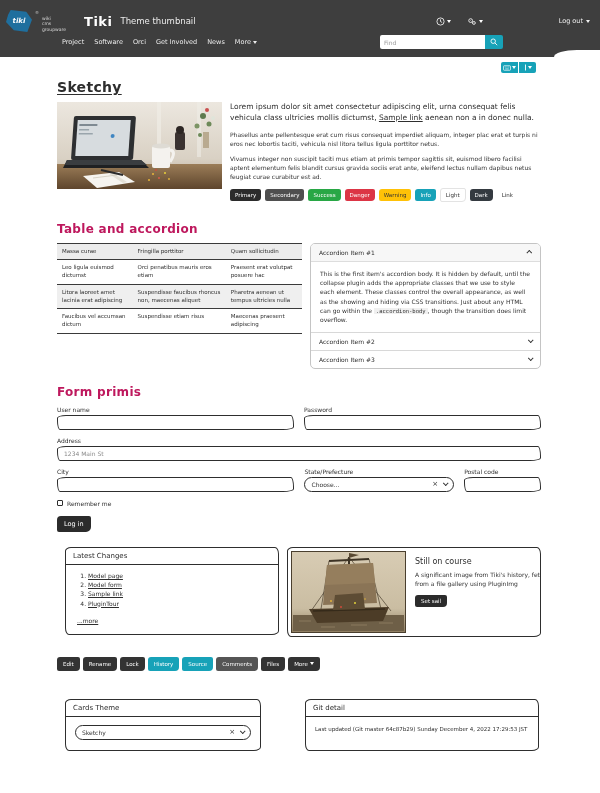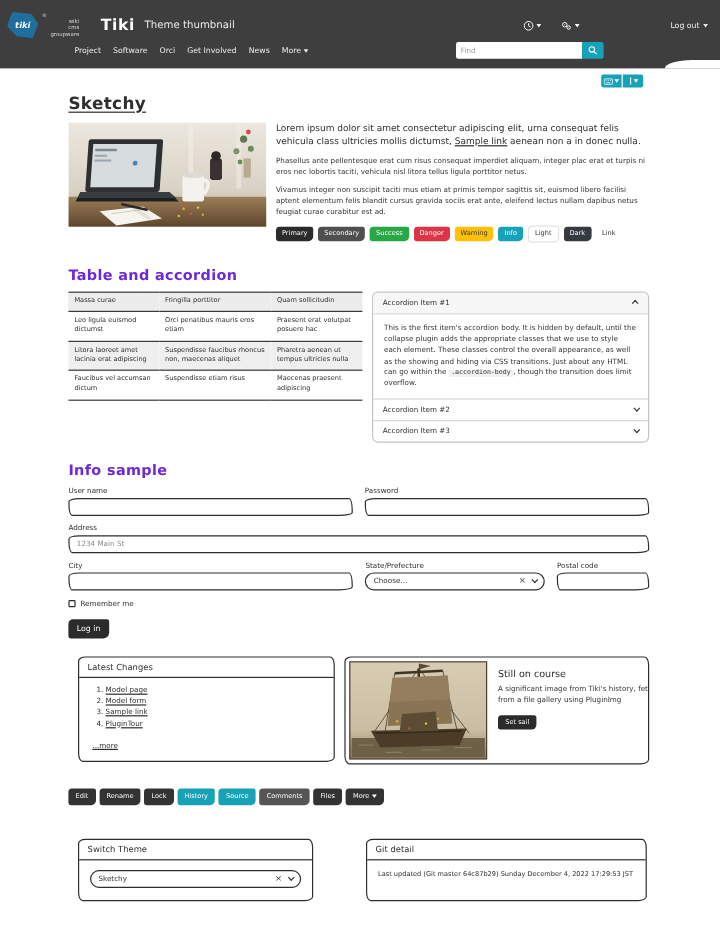--- a/index.html
+++ b/index.html
@@ -1,21 +1,21 @@
 <!DOCTYPE html>
 <html><head>
 <meta charset="utf-8">
 <style>
   * { margin:0; padding:0; box-sizing:border-box; }
   body { font-family:"DejaVu Sans", sans-serif; background:#fff; }
   .viewport { width:600px; height:793px; background:#fff; position:relative; overflow:hidden; }
 
   
   .topbar { background:#3e3e3e; height:57px; position:relative; }
-  .topbar-row1 { display:flex; align-items:center; height:30px; padding:12px 10px 0 6px;text-align:right; }
+  .topbar-row1 { display:flex; align-items:center; height:30px; padding:12px 10px 0 6px; }
   .logo-block { display:flex; align-items:flex-start; gap:3px; }
   .logo-shape { width:26px; height:22px; background:#1f6f9e; clip-path:polygon(18% 0, 78% 8%, 100% 45%, 82% 100%, 30% 92%, 0 55%, 8% 22%); display:flex; align-items:center; justify-content:center; }
   .logo-shape span { color:#fff; font-size:7px; font-style:italic; font-weight:bold; }
   .logo-reg { color:#ccc; font-size:4px; }
   .logo-tagline { display:flex; flex-direction:column; color:#d8d8d8; font-size:4.5px; line-height:1.2; margin-top:6px; }
   .brand { color:#fff; font-size:13px; font-weight:bold; margin-left:18px; letter-spacing:0.5px; }
   .brand-sub { color:#ececec; font-size:8.5px; margin-left:8px; }
   .topbar-right { margin-left:auto; display:flex; align-items:center; gap:16px; color:#fff; }
   .icon-btn { display:flex; align-items:center; gap:2px; cursor:pointer; }
   .caret { width:0; height:0; border-left:2.5px solid transparent; border-right:2.5px solid transparent; border-top:3.5px solid currentColor; display:inline-block; }
@@ -30,21 +30,21 @@
   .swoosh { position:absolute; right:0; bottom:0; width:46px; height:7px; background:#fff; border-top-left-radius:100% 200%; }
 
   
   .container { padding:0 59px 0 57px; }
   .page-tools { display:flex; justify-content:flex-end; margin:5px 5px 0 0; gap:1px; }
   .tool-btn { background:#17a2b8; border:none; width:17px; height:11px; border-radius:2px; display:flex; align-items:center; justify-content:center; gap:1px; color:#fff; cursor:pointer; }
   .tool-btn:first-child { border-radius:2px 0 0 2px; }
   .tool-btn:last-child { border-radius:0 2px 2px 0; }
 
   h1.page-title { font-size:14px; color:#2e2e2e; margin-top:6px; text-decoration:underline; text-underline-offset:2px; font-weight:bold; letter-spacing:0.3px; }
-  h2.section-title { font-size:12px; color:#6d28d9; font-weight:600; letter-spacing:0.3px; }
+  h2.section-title { font-size:12px; color:#be185d; font-weight:600; letter-spacing:0.3px; }
 
   
   .hero { display:flex; margin-top:7px; gap:8px; }
   .hero-img { width:165px; height:87px; flex:none; }
   .hero-text { flex:1; color:#2e2e2e; }
   .lead { font-size:7.5px; line-height:1.45; }
   .lead a { color:#2e2e2e; text-decoration:underline; cursor:pointer; }
   .small-p { font-size:6px; line-height:1.5; margin-top:6px; color:#333; }
   .demo-btns { display:flex; align-items:center; gap:4px; margin-top:7px; }
   .btn { border:none; border-radius:3px 2px 4px 2px; font-size:5.5px; padding:3px 5px; color:#fff; cursor:pointer; font-family:"DejaVu Sans", sans-serif; }
@@ -353,21 +353,21 @@
             <div class="acc-header">
               <span>Accordion Item #3</span>
               <span class="chev down"></span>
             </div>
           </div>
         </div>
       </div>
     </section>
 
     <section class="sec-form">
-      <h2 class="section-title">Info sample</h2>
+      <h2 class="section-title">Form primis</h2>
       <div class="form-row">
         <div class="fgroup w-half">
           <label>User name</label>
           <input class="sk-input" type="text" style="">
         </div>
         <div class="fgroup w-half">
           <label>Password</label>
           <input class="sk-input" type="password" style="">
         </div>
       </div>
@@ -470,21 +470,21 @@
       <button class="act-btn act-sec">Comments</button>
       <button class="act-btn act-dark">Files</button>
       <button class="act-btn act-dark">
           <span>More</span>
           <span class="caret"></span>
         </button>
     </div>
 
     <div class="footer-row">
       <div class="card ft-card">
-        <div class="card-header">Switch Theme</div>
+        <div class="card-header">Cards Theme</div>
         <div class="card-body">
           <div class="pill-select">
             <span>Sketchy</span>
             <span class="close-x">×</span>
             <span class="chev down"></span>
           </div>
         </div>
       </div>
       <div class="card ft-card git-card">
         <div class="card-header">Git detail</div>

